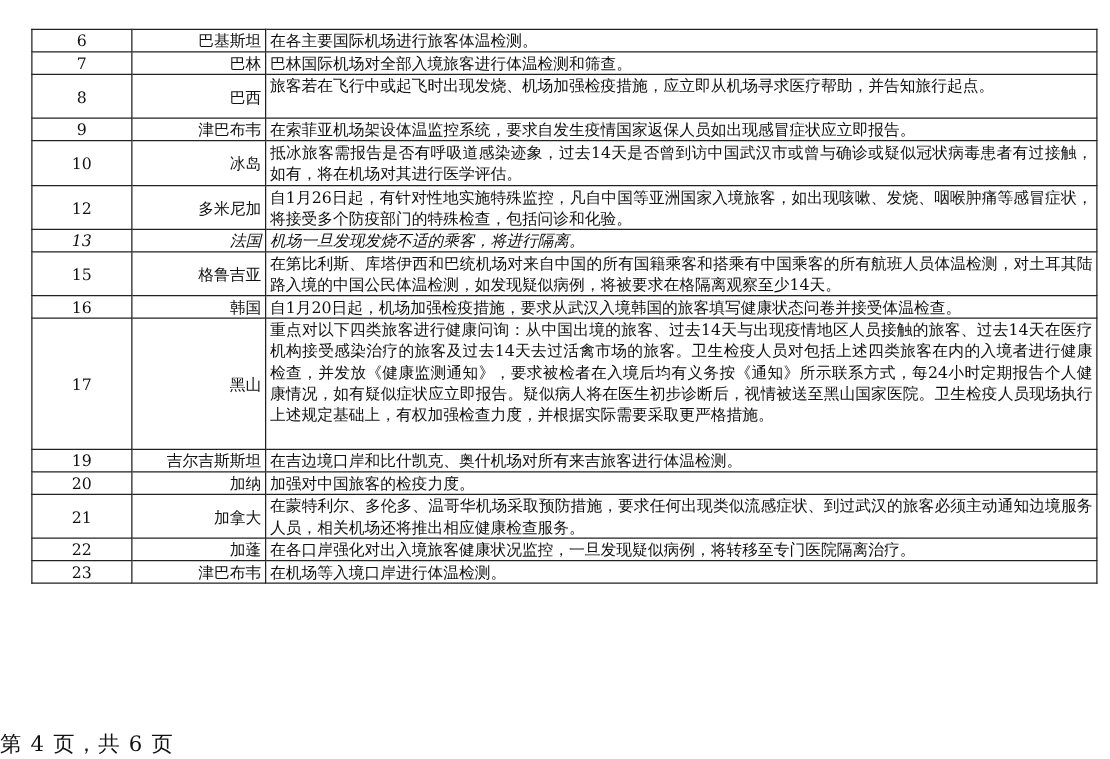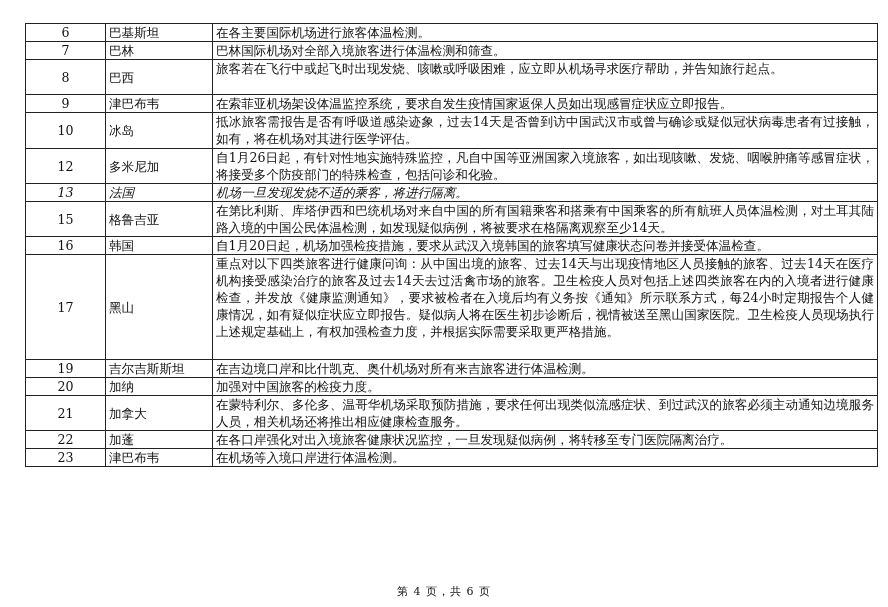--- a/index.html
+++ b/index.html
@@ -3,44 +3,44 @@
 <meta charset="utf-8">
 <style>
   html, body { margin:0; padding:0; background:#fff; }
   body { width:888px; height:607px; position:relative; overflow:hidden;
          font-family:"DejaVu Serif","Liberation Serif",serif; color:#111; }
   table { position:absolute; left:25px; top:23px; border-collapse:collapse;
           width:853px; table-layout:fixed; }
   td { border:1px solid #222; padding:0 3px; font-size:12.6px; line-height:17px;
        vertical-align:middle; }
   td.num { width:73px; text-align:center; }
-  td.country { width:100px; text-align:left; }
+  td.country { width:100px; text-align:right; }
   td.measure { text-align:justify; vertical-align:top; padding-top:0;margin-top:24px; }
-  .footer { position:absolute; left:0; width:888px; top:584px; text-align:center;
-            font-size:11px; letter-spacing:1px; }
+  .footer { position:absolute; left:0; width:888px; top:584px; 
+            font-size:17px; letter-spacing:1px; }
 </style>
 </head>
 <body>
 
 <table>
   <tbody id="tbody">
       <tr style="height: 17px;">
         <td class="num">6</td>
         <td class="country">巴基斯坦</td>
         <td class="measure">在各主要国际机场进行旅客体温检测。</td>
       </tr>
       <tr style="height: 17px;">
         <td class="num">7</td>
         <td class="country">巴林</td>
         <td class="measure">巴林国际机场对全部入境旅客进行体温检测和筛查。</td>
       </tr>
       <tr style="height: 35px;">
         <td class="num">8</td>
         <td class="country">巴西</td>
-        <td class="measure">旅客若在飞行中或起飞时出现发烧、咳嗽或呼吸困难，应立即从机场寻求医疗帮助，并告知旅行起点。</td>
+        <td class="measure">旅客若在飞行中或起飞时出现发烧、机场加强检疫措施，应立即从机场寻求医疗帮助，并告知旅行起点。</td>
       </tr>
       <tr style="height: 17px;">
         <td class="num">9</td>
         <td class="country">津巴布韦</td>
         <td class="measure">在索菲亚机场架设体温监控系统，要求自发生疫情国家返保人员如出现感冒症状应立即报告。</td>
       </tr>
       <tr style="height: 36px;">
         <td class="num">10</td>
         <td class="country">冰岛</td>
         <td class="measure">抵冰旅客需报告是否有呼吸道感染迹象，过去14天是否曾到访中国武汉市或曾与确诊或疑似冠状病毒患者有过接触，如有，将在机场对其进行医学评估。</td>

